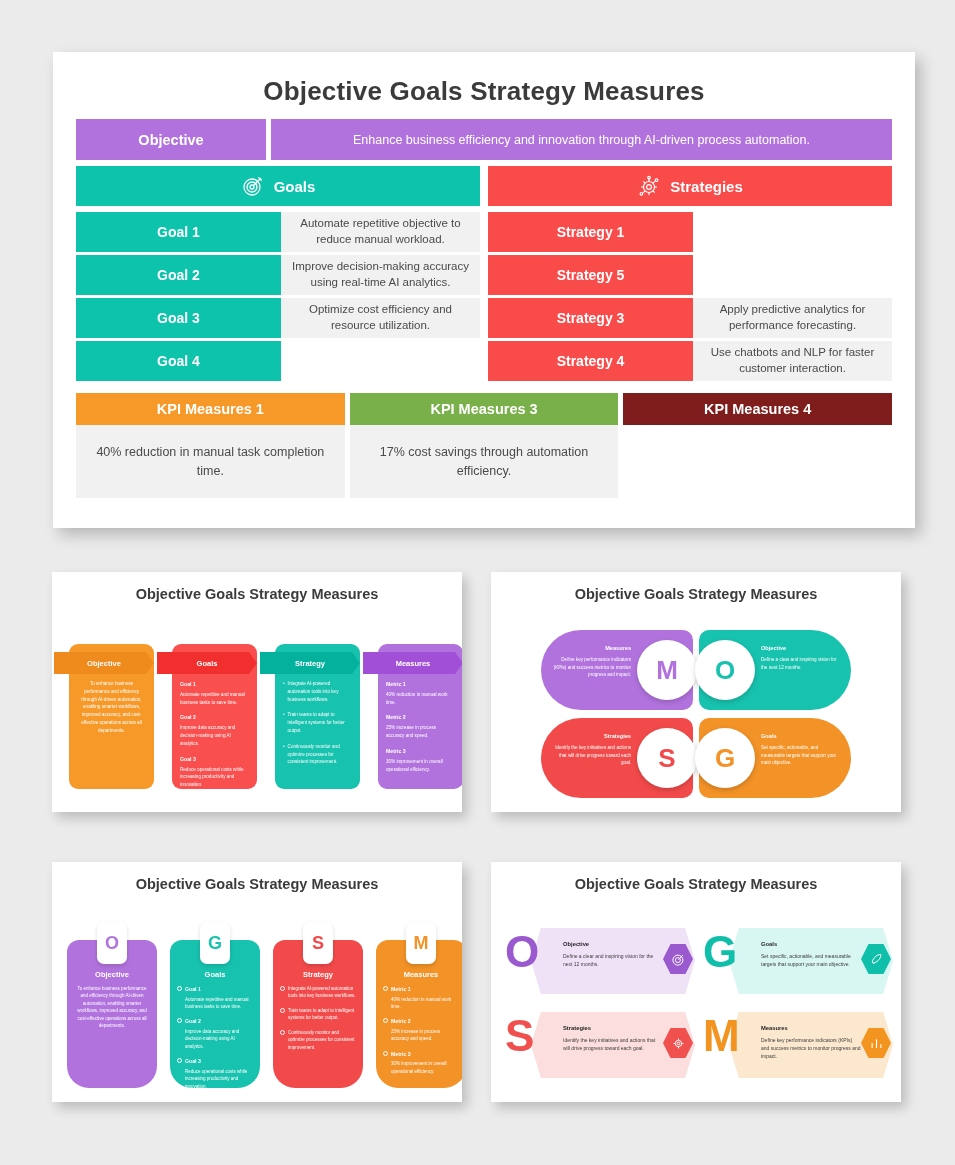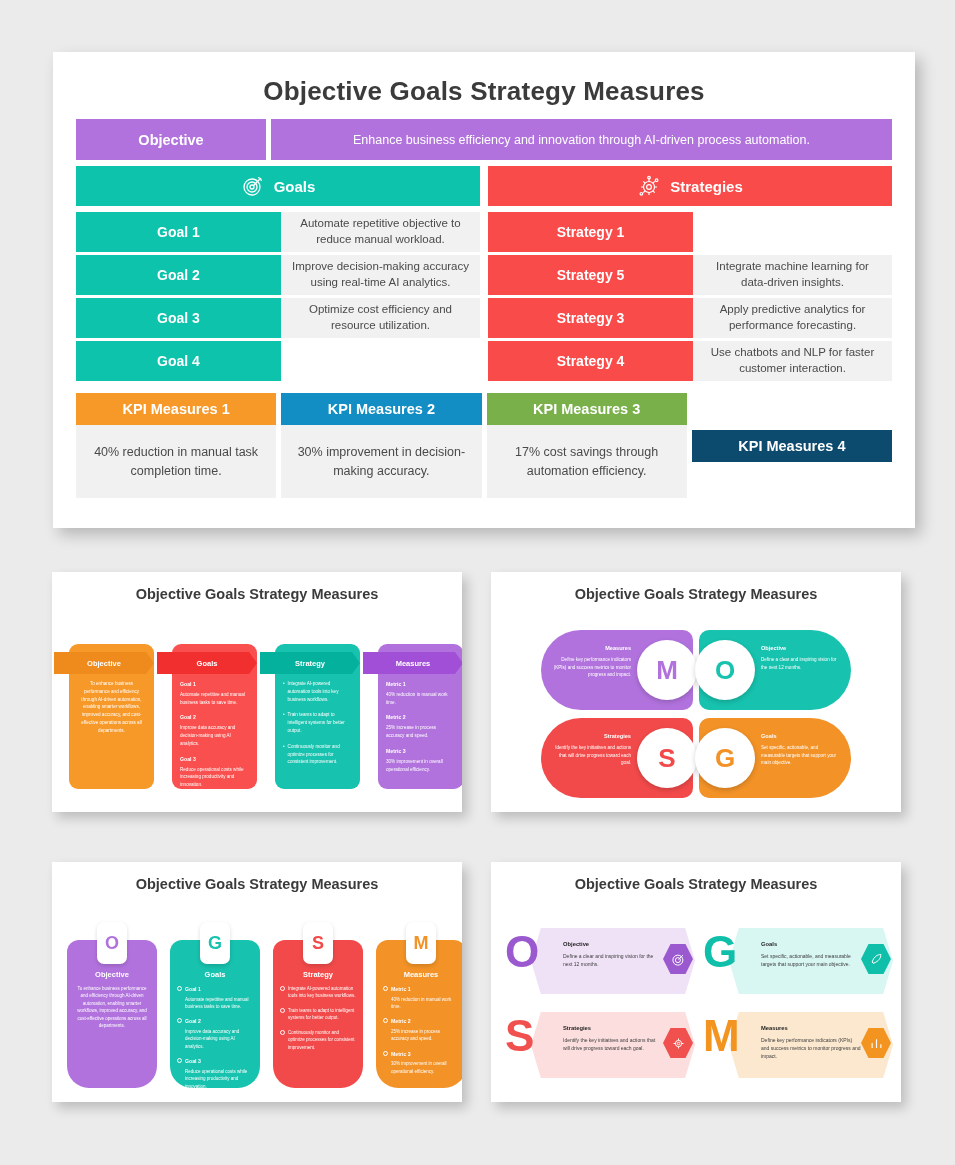--- a/index.html
+++ b/index.html
@@ -65,21 +65,21 @@
   .strat .gs-key { background: #fa4b4b; }
   .gs-val {
     flex: 1; background: #f1f1f1; color: #4a4a4a;
     font-size: 11.5px; line-height: 1.35; text-align: center;
     display: flex; align-items: center; justify-content: center;
     padding: 4px 10px; min-height: 40px;
   }
 
   
   .kpi-wrap { display: flex; gap: 5px; margin-top: 12px; }
-  .kpi-col { flex: 1; display: flex; flex-direction: column; justify-content: center; }
+  .kpi-col { flex: 1; display: flex; flex-direction: column; }
   .kpi-head {
     height: 32px; color: #fff; font-size: 14.5px; font-weight: 700;
     display: flex; align-items: center; justify-content: center;
   }
   .kpi-body {
     background: #f1f1f1; min-height: 73px; color: #4a4a4a;
     font-size: 12.5px; line-height: 1.45; text-align: center;
     display: flex; align-items: center; justify-content: center;
     padding: 6px 10px;
   }
@@ -262,48 +262,43 @@
           <div class="gs-row">
             <div class="gs-key">Goal 4</div>
           </div>
         </div>
         <div class="gs-col strat">
           <div class="gs-row">
             <div class="gs-key">Strategy 1</div>
           </div>
           <div class="gs-row">
             <div class="gs-key">Strategy 5</div>
-            <div class="gs-val">Integrate machine learning for data-driven insights.</div>
           </div>
           <div class="gs-row">
             <div class="gs-key">Strategy 3</div>
             <div class="gs-val">Apply predictive analytics for performance forecasting.</div>
           </div>
           <div class="gs-row">
             <div class="gs-key">Strategy 4</div>
             <div class="gs-val">Use chatbots and NLP for faster customer interaction.</div>
           </div>
         </div>
       </div>
 
       <div class="kpi-wrap">
         <div class="kpi-col">
           <div class="kpi-head" style="background:#f79929">KPI Measures 1</div>
           <div class="kpi-body">40% reduction in manual task completion time.</div>
         </div>
         <div class="kpi-col">
-          <div class="kpi-head" style="background:#128ec4">KPI Measures 2</div>
-          <div class="kpi-body">30% improvement in decision-making accuracy.</div>
-        </div>
-        <div class="kpi-col">
           <div class="kpi-head" style="background:#79b04a">KPI Measures 3</div>
           <div class="kpi-body">17% cost savings through automation efficiency.</div>
         </div>
         <div class="kpi-col">
-          <div class="kpi-head" style="background:#0c4a6e">KPI Measures 4</div>
+          <div class="kpi-head" style="background:#7f1d1d">KPI Measures 4</div>
         </div>
       </div>
 
     </div>
   </div>
 
   <div class="thumb" id="thumb-1">
     <div class="thumb-title">Objective Goals Strategy Measures</div>
     <div class="t1-row">
 

